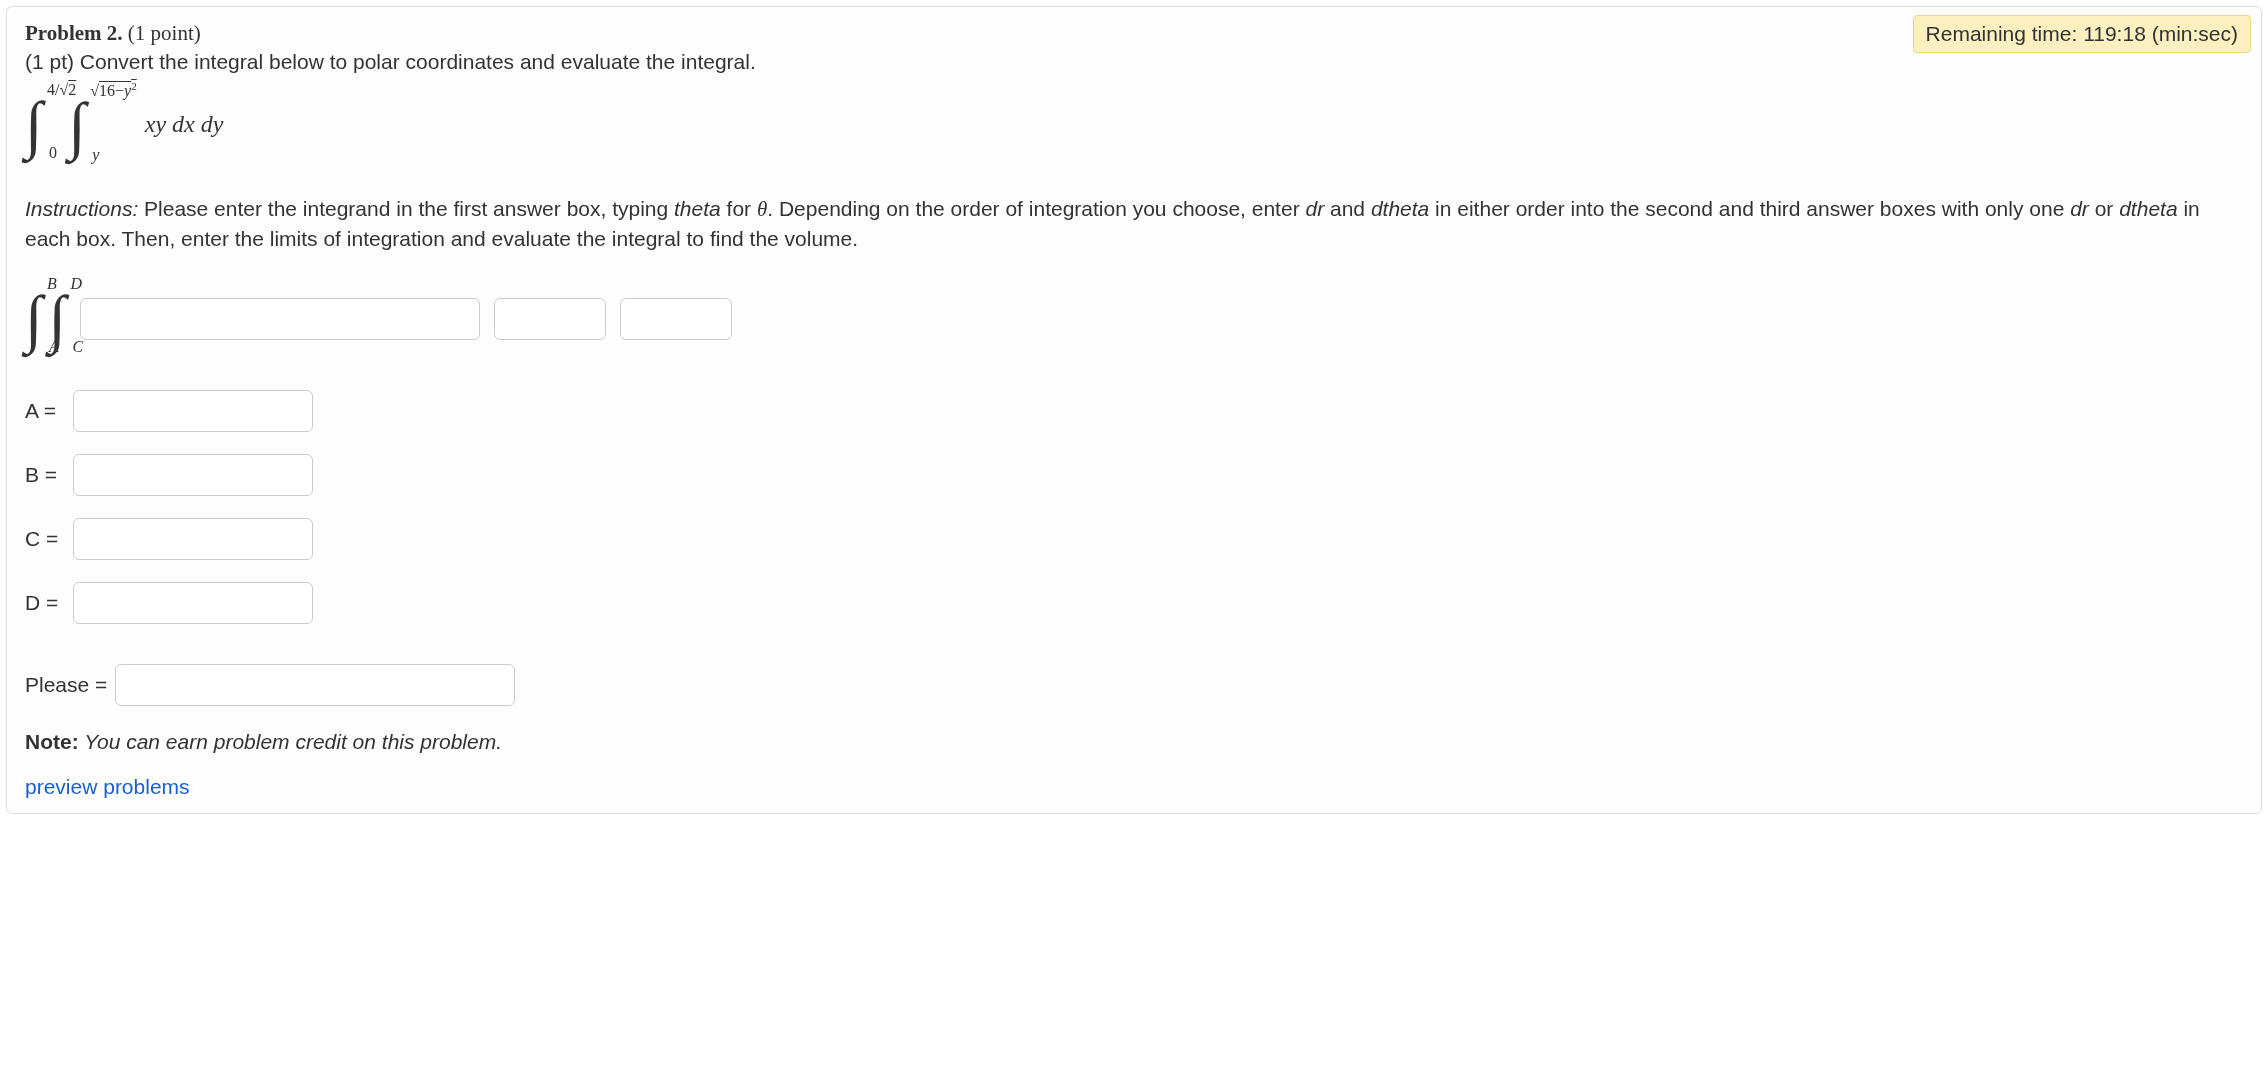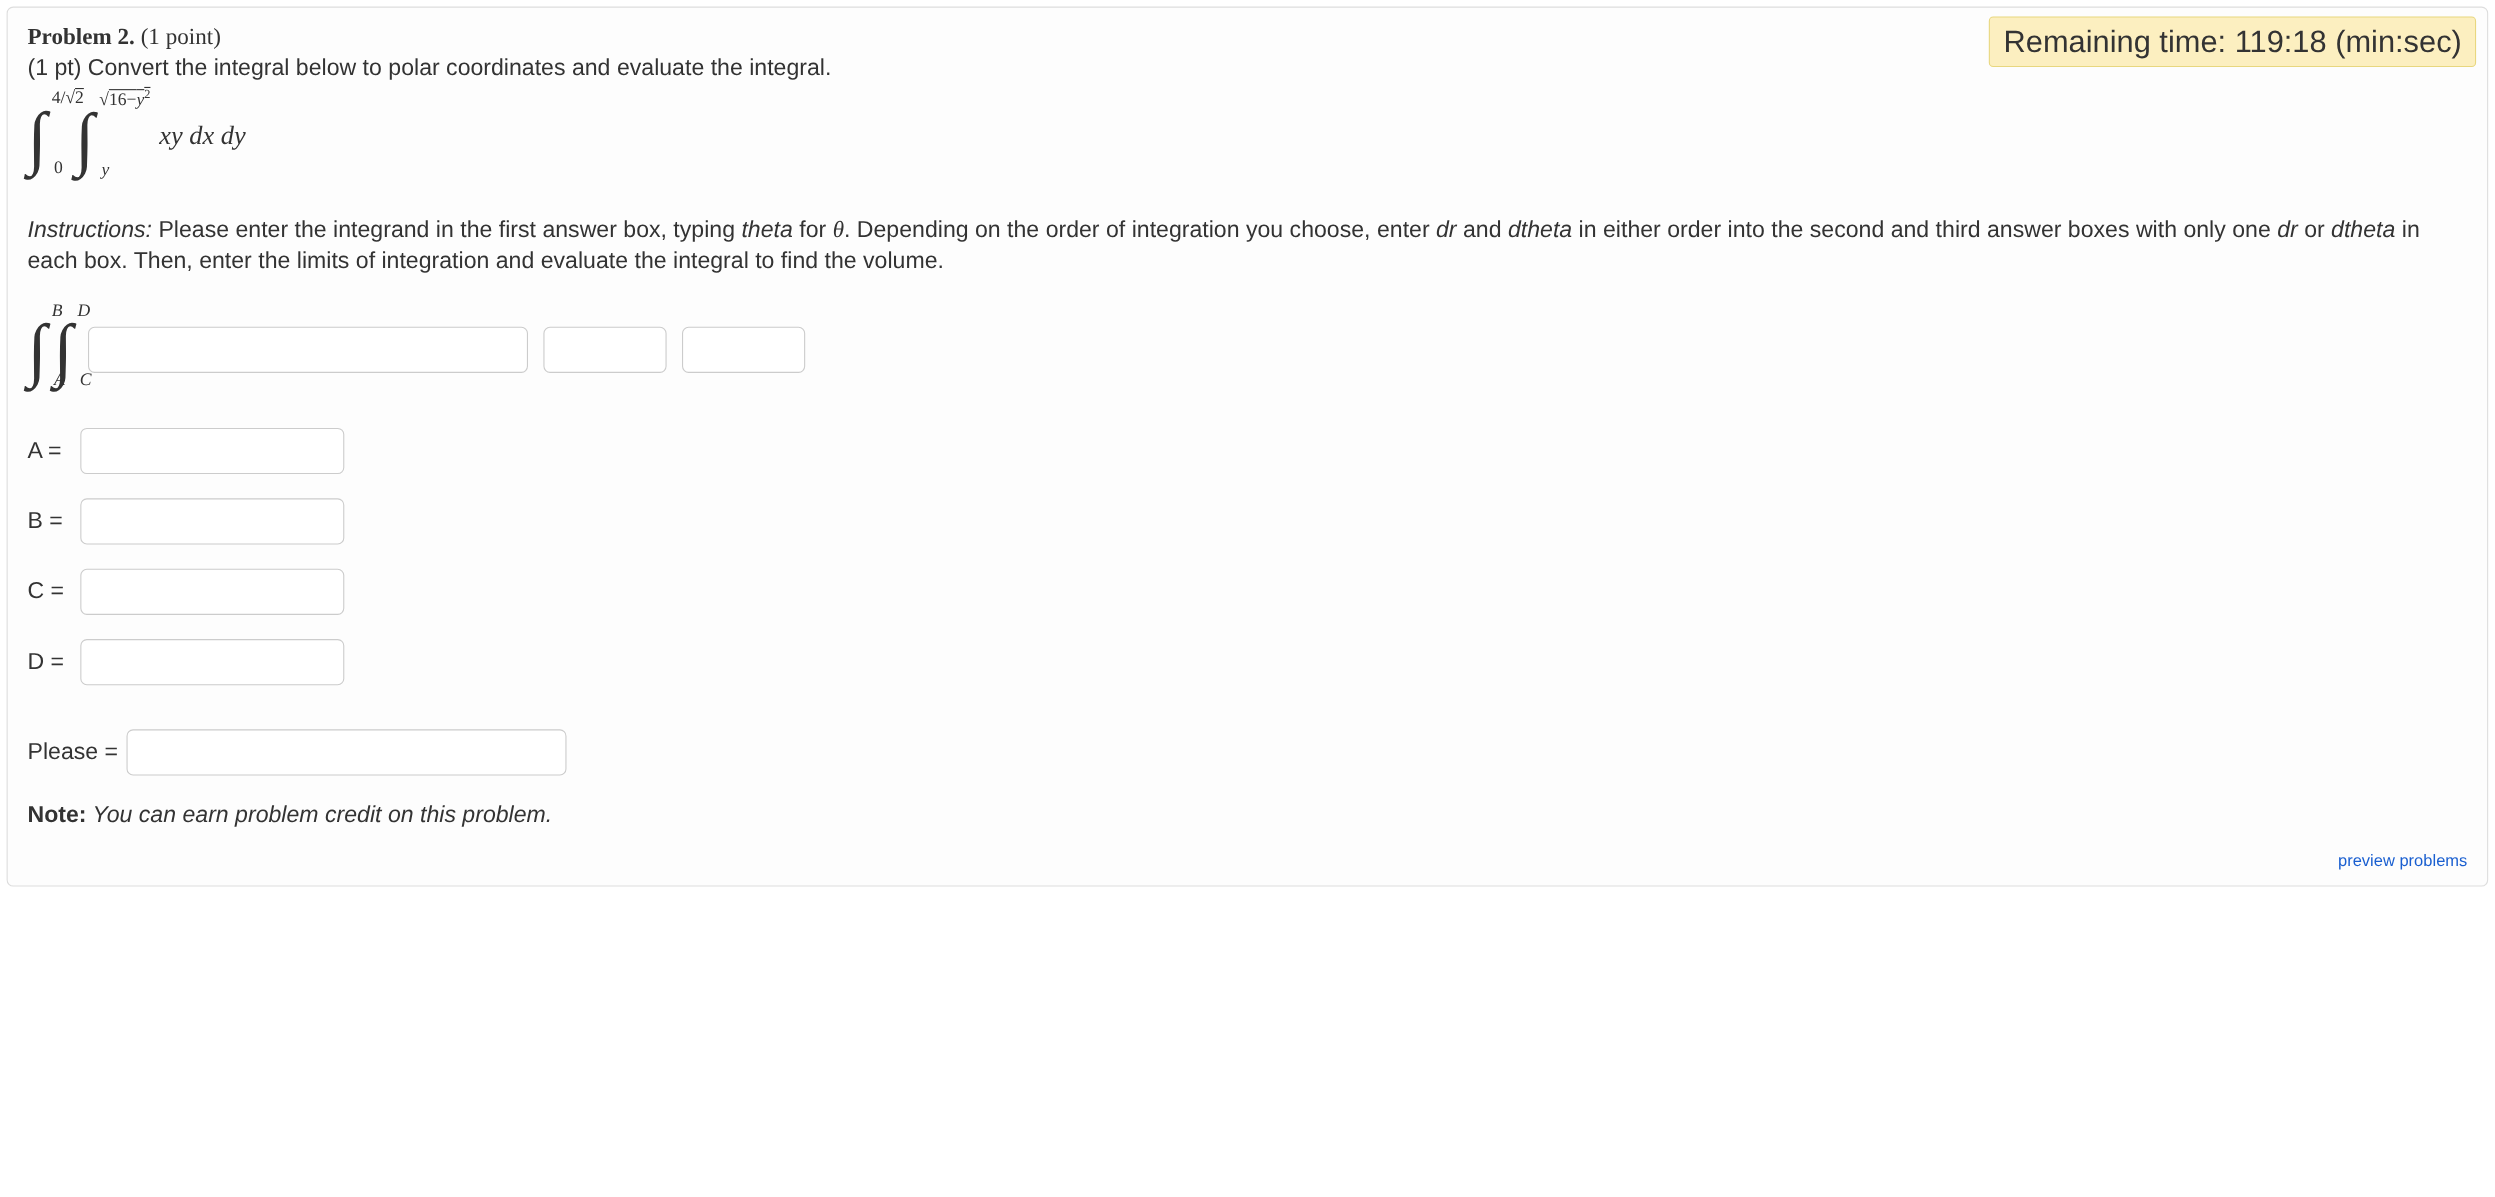--- a/index.html
+++ b/index.html
@@ -20,21 +20,21 @@
     background: #fdfdfd;
   }
   .timer-badge {
     position: absolute;
     top: 8px;
     right: 10px;
     background: #fcefc0;
     border: 1px solid #e8d77f;
     border-radius: 4px;
     padding: 6px 12px;
-    font-size: 28px;
+    font-size: 21px;
     color: #333;
   }
   .problem-title { margin: 0 0 4px 0; font-size: 21px; font-family: Liberation Serif, serif; }
   .problem-title b { font-weight: bold; }
   .integral-display {
     font-family: "Times New Roman", serif;
     font-size: 24px;
     margin: 6px 0 24px 0;
     display: flex;
     align-items: center;
@@ -114,23 +114,22 @@
   }
   .volume-row {
     display: flex;
     align-items: center;
     margin: 40px 0 24px 0;
   }
   .volume-label { margin-right: 8px; }
   .note { margin-top: 14px; }
   .note b { font-weight: bold; }
   .preview-link {
-    text-align: right;
     color: #1a5fd0;
-    font-size: 15px;
+    font-size: 21px;
     margin-top: 18px;
   }
   .preview-link span { cursor: pointer; }
   .sup { font-size: 0.7em; vertical-align: super; }
 </style>
 </head>
 <body>
 
 <div class="problem-container">
 

